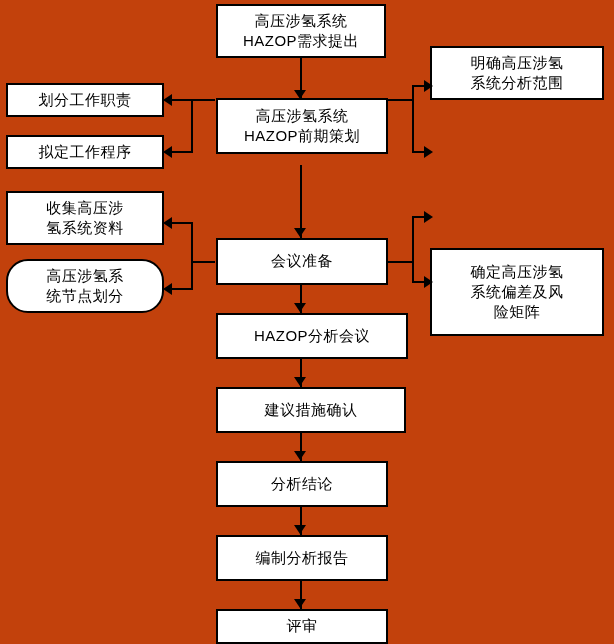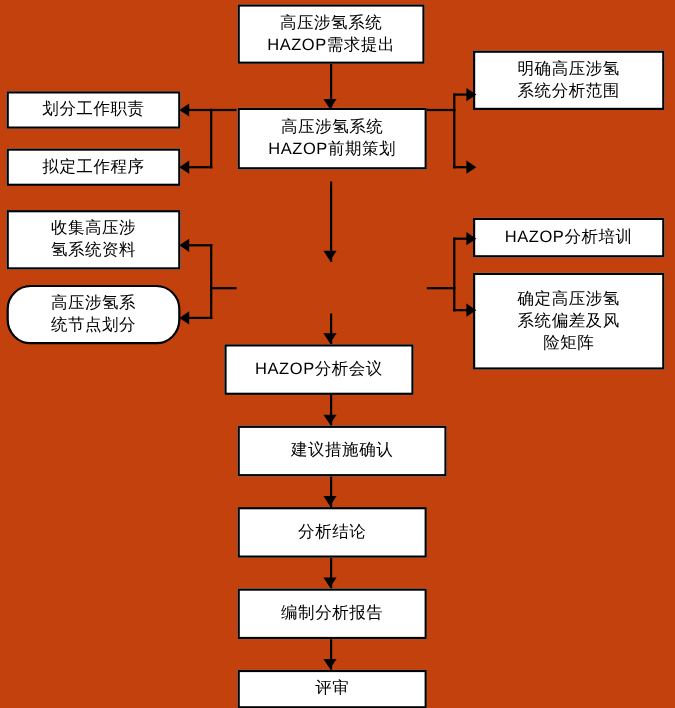--- a/index.html
+++ b/index.html
@@ -119,34 +119,34 @@
 HAZOP前期策划</div>
 
   <div class="node" style="left:6px; top:83px; width:158px; height:34px;">划分工作职责</div>
 
   <div class="node" style="left:6px; top:135px; width:158px; height:34px;">拟定工作程序</div>
 
   <div class="node" style="left:430px; top:46px; width:174px; height:54px;">明确高压涉氢
 系统分析范围</div>
 
 
+  <div class="node" style="left:216px; top:238px; width:172px; height:47px;">会议准备</div>
 
   <div class="node" style="left:6px; top:191px; width:158px; height:54px;">收集高压涉
 氢系统资料</div>
 
   <div class="node" style="left:6px; top:259px; width:158px; height:54px;border-radius:22px;">高压涉氢系
 统节点划分</div>
 
-  <div class="node" style="left:430px; top:198px; width:174px; height:36px;">HAZOP分析培训</div>
 
   <div class="node" style="left:430px; top:248px; width:174px; height:88px;">确定高压涉氢
 系统偏差及风
 险矩阵</div>
 
-  <div class="node" style="left:204px; top:313px; width:172px; height:46px;">HAZOP分析会议</div>
+  <div class="node" style="left:216px; top:313px; width:192px; height:46px;">HAZOP分析会议</div>
 
   <div class="node" style="left:216px; top:387px; width:190px; height:46px;">建议措施确认</div>
 
   <div class="node" style="left:216px; top:461px; width:172px; height:46px;">分析结论</div>
 
   <div class="node" style="left:216px; top:535px; width:172px; height:46px;">编制分析报告</div>
 
   <div class="node" style="left:216px; top:609px; width:172px; height:35px;">评审</div>
 
 </div>

